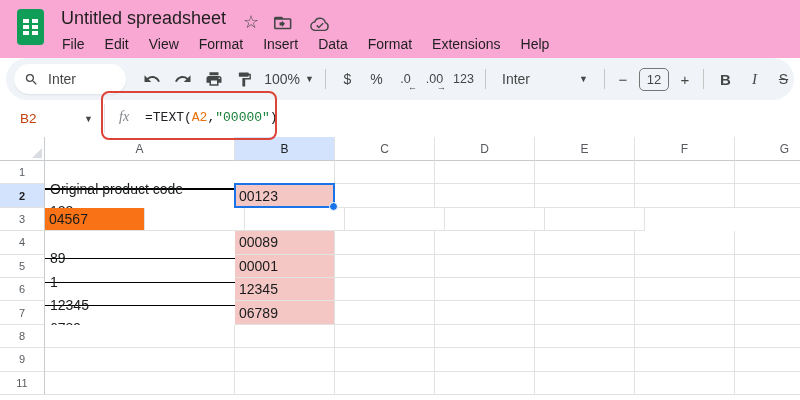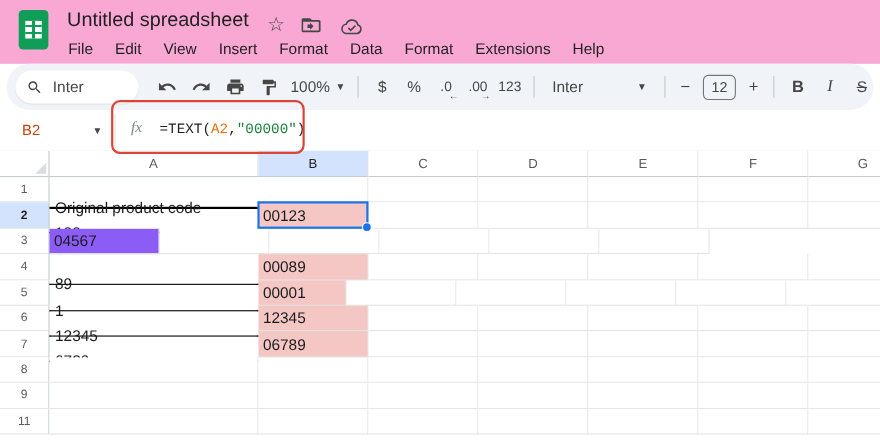--- a/index.html
+++ b/index.html
@@ -98,22 +98,22 @@
     <div class="tb-icon cloud">
       <svg width="22" height="17" viewBox="0 0 24 19">
           <path d="M6.5 17.2a4.7 4.7 0 0 1-.4-9.38A6.2 6.2 0 0 1 18 8.6a4.45 4.45 0 0 1-.6 8.6H6.5z" fill="none" stroke="#444746" stroke-width="1.6"></path>
           <path d="M8.3 11.6l2.4 2.4 4.8-4.7" fill="none" stroke="#444746" stroke-width="1.6"></path>
         </svg>
     </div>
     <div class="menubar">
       <span class="menu-item">File</span>
       <span class="menu-item">Edit</span>
       <span class="menu-item">View</span>
+      <span class="menu-item">Format</span>
       <span class="menu-item">Insert</span>
-      <span class="menu-item">Format</span>
       <span class="menu-item">Data</span>
       <span class="menu-item">Format</span>
       <span class="menu-item">Extensions</span>
       <span class="menu-item">Help</span>
     </div>
   </div>
 
   <div class="toolbar">
     <div class="search-pill">
       <svg width="15" height="15" viewBox="0 0 24 24" fill="#444746">
@@ -221,21 +221,21 @@
           <div class="fill-handle" style="background: rgb(26, 115, 232);"></div>
         </div>
         <div class="cell" style="width: 100px;"></div>
         <div class="cell" style="width: 100px;"></div>
         <div class="cell" style="width: 100px;"></div>
         <div class="cell" style="width: 100px;"></div>
         <div class="cell" style="width: 100px;"></div>
       </div>
       <div class="grid-row">
         <div class="row-header">3</div>
-        <div class="cell" style="width: 100px; background: #8b5cf6;">
+        <div class="cell" style="width: 100px; background: #f97316;">
           <span>04567</span>
         </div>
         <div class="cell" style="width: 100px;"></div>
         <div class="cell" style="width: 100px;"></div>
         <div class="cell" style="width: 100px;"></div>
         <div class="cell" style="width: 100px;"></div>
         <div class="cell" style="width: 100px;"></div>
       </div>
       <div class="grid-row">
         <div class="row-header">4</div>
@@ -249,21 +249,21 @@
         <div class="cell" style="width: 100px;"></div>
         <div class="cell" style="width: 100px;"></div>
         <div class="cell" style="width: 100px;"></div>
         <div class="cell" style="width: 100px;"></div>
       </div>
       <div class="grid-row">
         <div class="row-header">5</div>
         <div class="cell boxed" style="width: 190px;">
           <span>1</span>
         </div>
-        <div class="cell" style="width: 80px; background: rgb(244, 199, 197);">
+        <div class="cell" style="width: 100px; background: rgb(244, 199, 197);">
           <span>00001</span>
         </div>
         <div class="cell" style="width: 100px;"></div>
         <div class="cell" style="width: 100px;"></div>
         <div class="cell" style="width: 100px;"></div>
         <div class="cell" style="width: 100px;"></div>
         <div class="cell" style="width: 100px;"></div>
       </div>
       <div class="grid-row">
         <div class="row-header">6</div>

